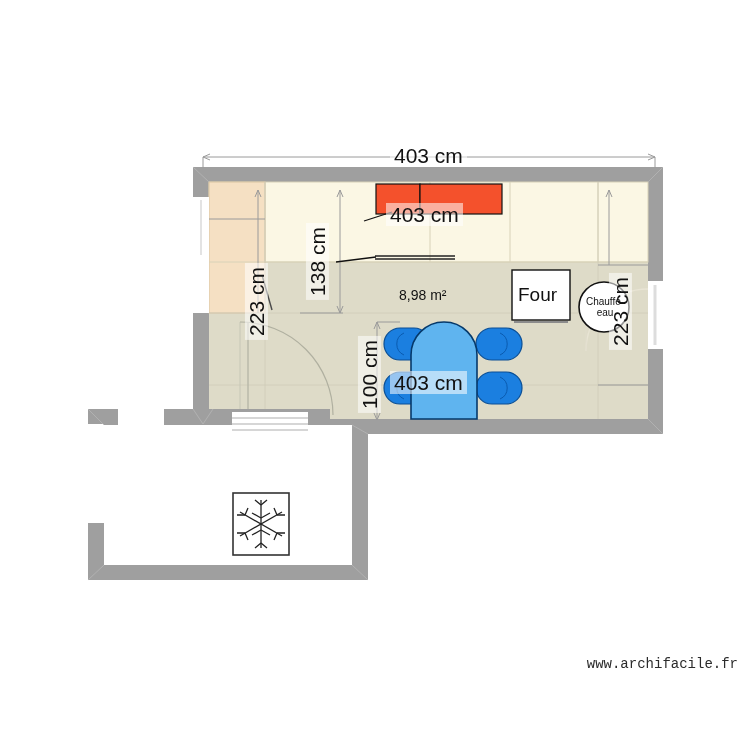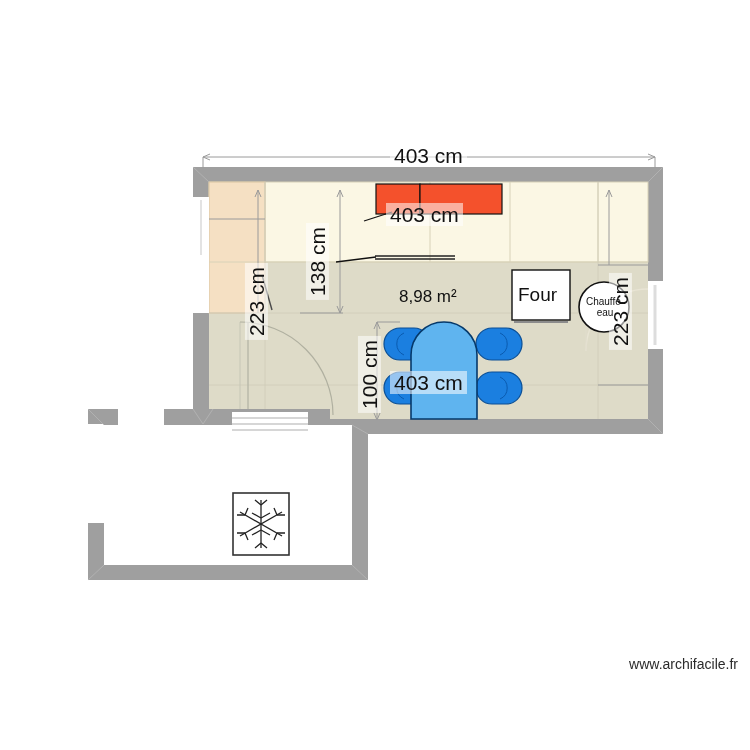--- a/index.html
+++ b/index.html
@@ -29,35 +29,35 @@
   .dim-label {
     font-size: 21px;
     background: rgba(255,255,255,0.55);
     padding: 1px 4px;
   }
   .dim-vert {
     transform-origin: 50% 50%;
     transform: rotate(-90deg);
   }
   .area-label {
-    font-size: 17px;
+    font-size: 14px;
   }
   .appliance-label {
     font-size: 19px;
   }
   .small-label {
     font-size: 10px;
   }
   .watermark {
     position: absolute;
     right: 12px;
     bottom: 78px;
     font-size: 14px;
     color: #2b2b2b;
-    font-family: Liberation Sans, sans-serif;
+    font-family: Liberation Mono, monospace;
   }
 </style>
 </head>
 <body>
 
 <svg id="plan-canvas" viewBox="0 0 750 750" xmlns="http://www.w3.org/2000/svg">
 
   <rect x="0" y="0" width="750" height="750" fill="#ffffff"></rect>
 
   <g>

